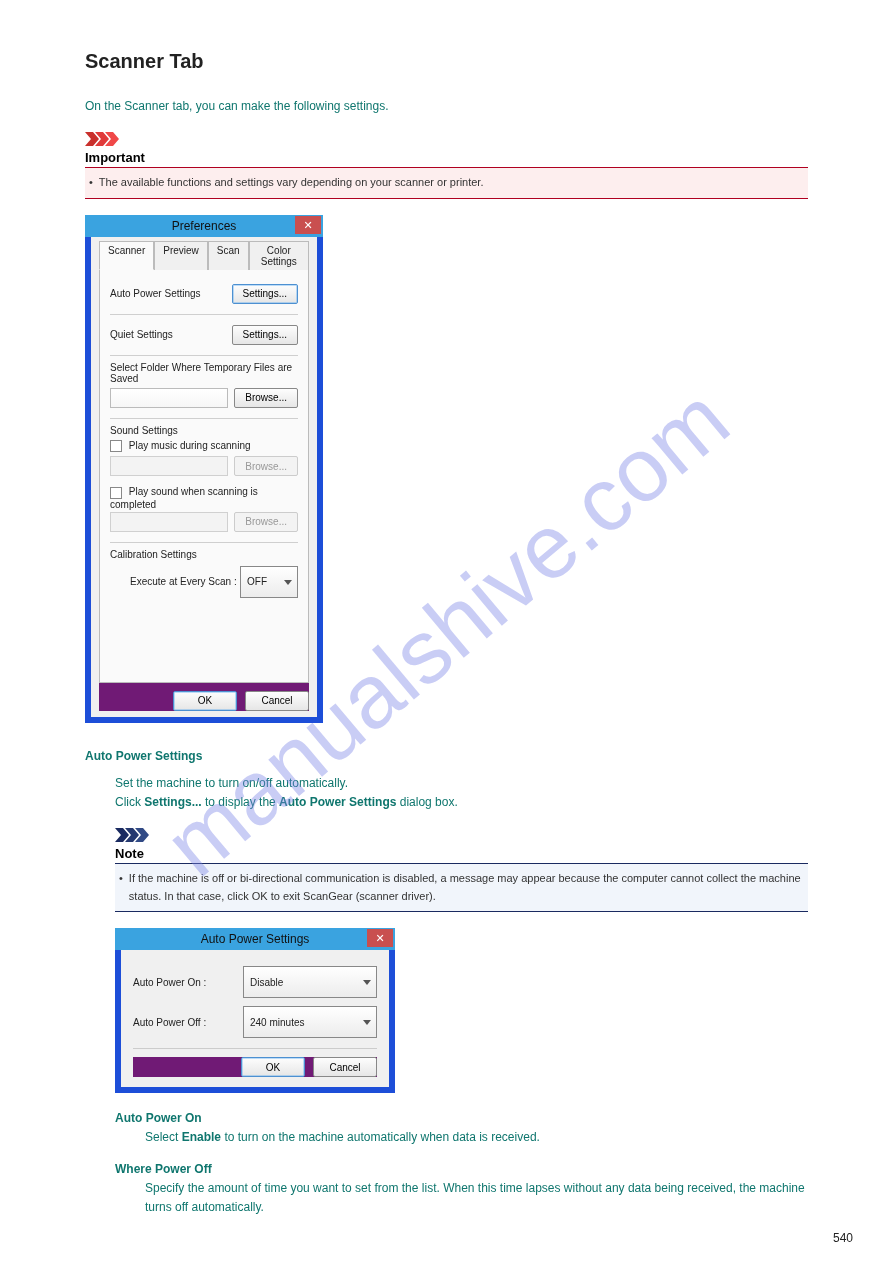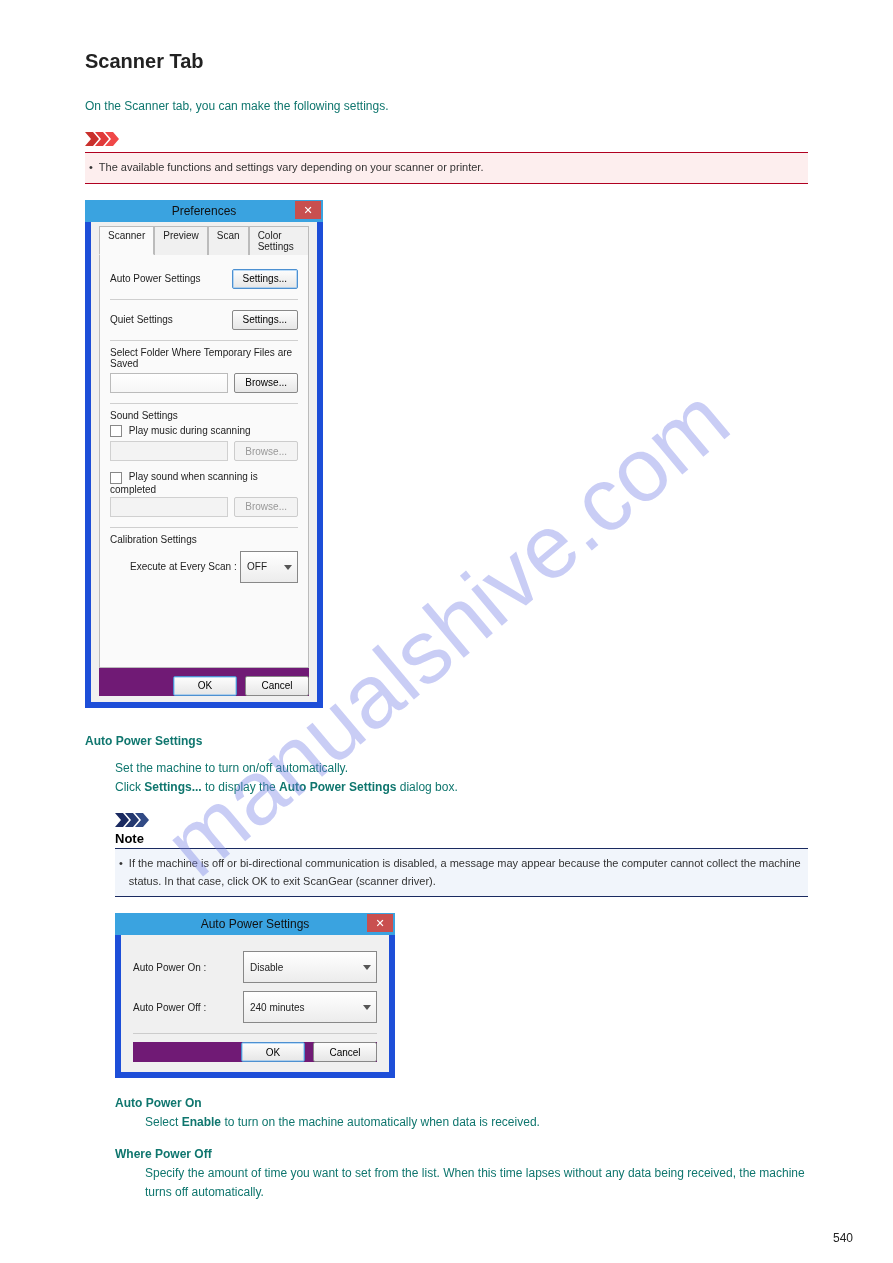--- a/index.html
+++ b/index.html
@@ -116,20 +116,21 @@
     position: relative;
     margin-bottom: 0;
   }
   .tab {
     border: 1px solid #bbb;
     border-bottom: none;
     padding: 3px 8px;
     background: #f0f0f0;
     margin-right: 0;
     cursor: pointer;
+    text-align: center;
   }
   .tab.active {
     background: #fafafa;
     border-bottom: 1px solid #fafafa;
     position: relative;
     z-index: 2;
   }
   .tabpanel {
     border: 1px solid #bbb;
     background: #fafafa;
@@ -220,20 +221,21 @@
   <p class="section-desc body-text">On the Scanner tab, you can make the following settings.</p>
 
   
   <div class="chevrons">
     <svg width="36" height="14" viewBox="0 0 36 14">
       <path d="M0 0 L8 0 L14 7 L8 14 L0 14 L6 7 Z" fill="#c9302c"></path>
       <path d="M10 0 L18 0 L24 7 L18 14 L10 14 L16 7 Z" fill="#e03a3a"></path>
       <path d="M20 0 L28 0 L34 7 L28 14 L20 14 L26 7 Z" fill="#f04848"></path>
     </svg>
   </div>
+  <div class="note-title">Important</div>
   <div class="note-band red">
     <div class="bullet-row">
       <span class="dot">•</span>
       <span>The available functions and settings vary depending on your scanner or printer.</span>
     </div>
   </div>
   <hr class="hr-red">
 
   
   <div class="dialog mt16" style="width:238px">

